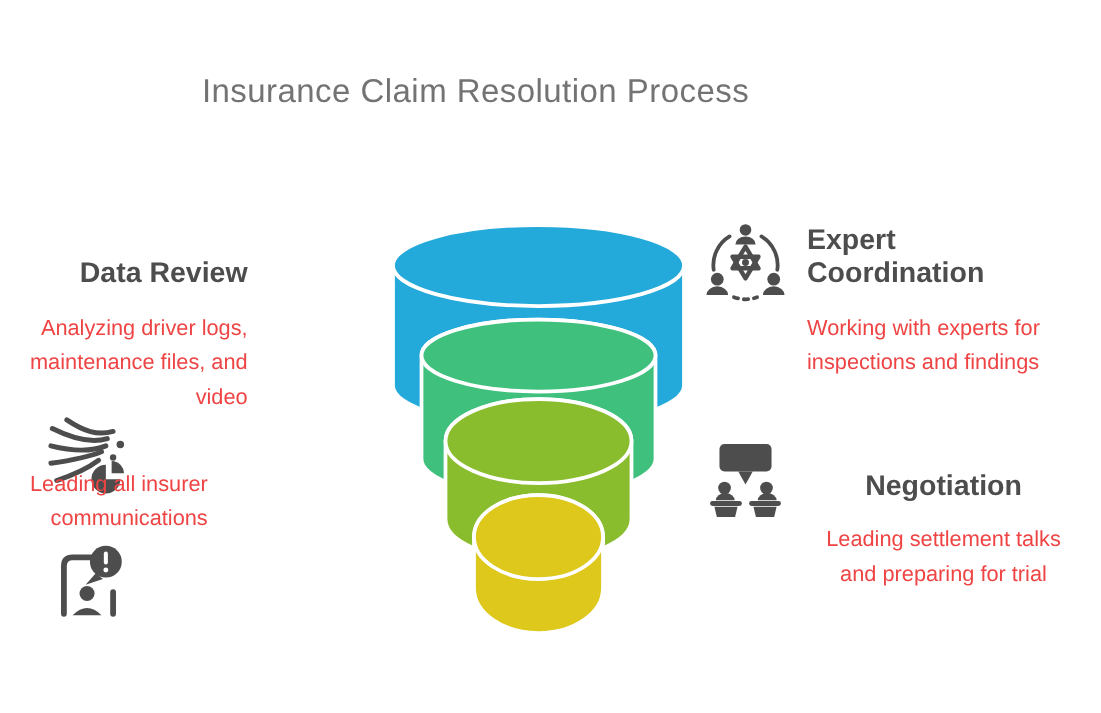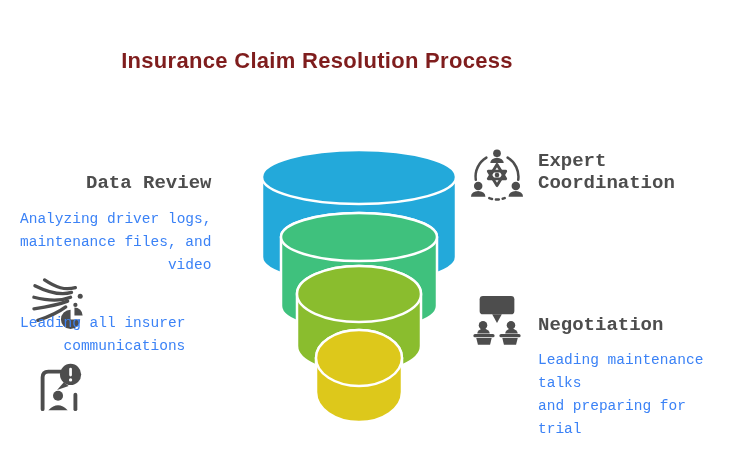--- a/index.html
+++ b/index.html
@@ -11,45 +11,44 @@
     position:relative;
     width:734px;height:475px;
     background:#ffffff;
     overflow:hidden;
   }
   .title{
     position:absolute;
     top:48px;left:0;width:634px;
     text-align:center;
     font-size:22px;
-    font-weight:bold;
+    font-weight:normal;
     letter-spacing:.3px;
-    color:#7f1d1d;
+    color:#737373;
   }
   .section{
     position:absolute;
     display:flex;
     align-items:flex-start;
-    font-family:Liberation Mono, monospace;
   }
   .section .txt{flex:1;}
   .section.left{text-align:right;flex-direction:column;}
   .section.right{text-align:left;}
   .heading{
     font-size:19px;
     font-weight:bold;
     line-height:22px;
     color:#4d4d4d;
     white-space:pre-line;
   }
   .desc{
     font-size:14.5px;
     font-weight:500;
     line-height:23px;
-    color:#3b82f6;
+    color:#ef4444;
     white-space:pre-line;
     margin-top:14px;
   }
   .icon{
     width:54px;height:54px;
     flex:0 0 54px;
   }
   .icon svg{width:54px;height:54px;display:block;}
   
   #sec-data-review{left:20px;top:146px;width:222px;}
@@ -57,21 +56,21 @@
   #sec-data-review .icon{margin-left:12px;margin-top:0px;}
   #sec-comm{left:20px;top:294px;width:222px;}
   #sec-comm .txt{margin-top:0px;}
   #sec-comm .icon{margin-left:12px;margin-top:2px;}
   #sec-comm .desc{margin-top:18px;}
   #sec-expert{left:470px;top:146px;width:250px;}
   #sec-expert .icon{margin-right:14px;margin-top:2px;}
   #sec-expert .txt{margin-top:4px;}
   #sec-nego{left:470px;top:292px;width:250px;}
   #sec-nego .icon{margin-right:14px;margin-top:2px;}
-  #sec-nego .txt{margin-top:0px;}
+  #sec-nego .txt{margin-top:0px;text-align:center;}
   #sec-nego .heading{margin-top:22px;}
   #sec-nego .desc{margin-top:13px;}
   .funnel{
     position:absolute;
     left:250px;top:140px;
     width:220px;height:300px;
   }
   .ic{fill:#4d4d4d;}
   .ic-stroke{fill:none;stroke:#4d4d4d;stroke-linecap:round;}
 </style>
@@ -146,20 +145,22 @@
         <circle class="ic" cx="8.5" cy="39.5" r="4.4"></circle>
         <path class="ic" d="M1 50.5 a7.5 6 0 0 1 15 0 Z"></path>
 
         <circle class="ic" cx="47.5" cy="39.5" r="4.4"></circle>
         <path class="ic" d="M40 50.5 a7.5 6 0 0 1 15 0 Z"></path>
       </svg>
     </div>
     <div class="txt">
       <div class="heading">Expert
 Coordination</div>
+      <div class="desc">Working with experts for
+inspections and findings</div>
     </div>
   </div>
 
   <div class="section left" id="sec-comm">
     <div class="txt">
       <div class="desc">Leading all insurer
 communications</div>
     </div>
     <div class="icon">
       <svg viewBox="0 0 56 56">
@@ -191,18 +192,18 @@
         <path class="ic" d="M6.5 45.5 L22.5 45.5 L20.8 52.5 L8.2 52.5 Z"></path>
 
         <circle class="ic" cx="42.5" cy="32.5" r="4.4"></circle>
         <path class="ic" d="M36.5 41 a6.5 5 0 0 1 13 0 Z"></path>
         <rect class="ic" x="30.5" y="41.5" width="22" height="3.4" rx="1.7"></rect>
         <path class="ic" d="M33.5 45.5 L49.5 45.5 L47.8 52.5 L35.2 52.5 Z"></path>
       </svg>
     </div>
     <div class="txt">
       <div class="heading">Negotiation</div>
-      <div class="desc">Leading maintenance talks
+      <div class="desc">Leading settlement talks
 and preparing for trial</div>
     </div>
   </div>
 
 </div>
 
 </body></html>

